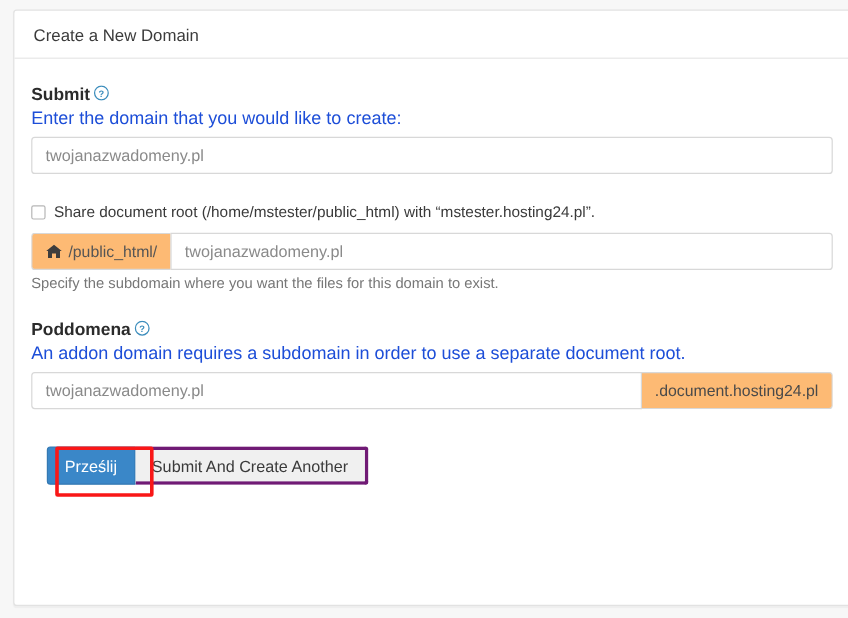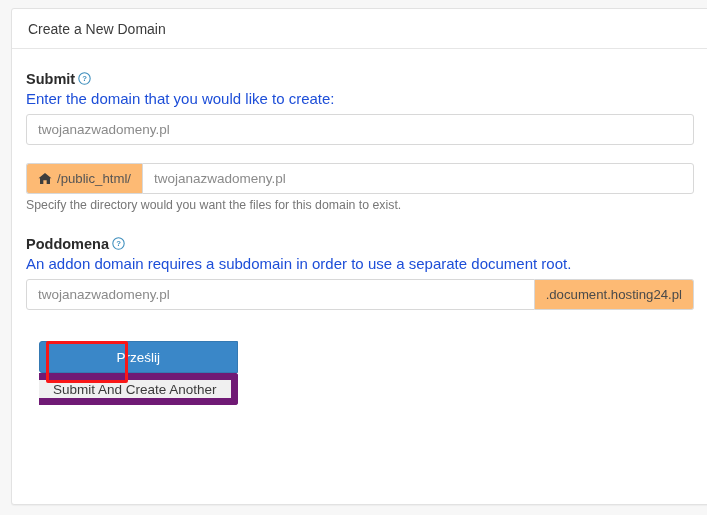--- a/index.html
+++ b/index.html
@@ -170,28 +170,27 @@
     position: relative;
     margin-top: 26px;
     height: 48px;
   }
 
   .btn-group {
     display: inline-flex;
     position: absolute;
     left: 13px;
     top: 5px;
-    flex-direction: column;
   }
   .btn {
     font-family: "Liberation Sans", sans-serif;
     font-size: 13.5px;
     height: 32px;
     padding: 0 14px;
-    border: 7px solid #701a75;
+    border: 3px solid #701a75;
     background: #f0f0f0;
     color: #3a3a3a;
     cursor: pointer;
     box-sizing: border-box;
     outline: none;
   }
   .btn-primary {
     background: #3a87c8;
     border: 1px solid #3479b3;
     color: #ffffff;
@@ -251,34 +250,38 @@
             </svg></span>
       </div>
       <p class="help-text">Enter the domain that you would like to create:</p>
       <input class="txt-input" type="text" placeholder="twojanazwadomeny.pl" style="">
     </div>
 
     <div class="section-gap"></div>
 
     <div>
 
+      <div class="checkbox-row">
+        <input class="cbx" type="checkbox" style="">
+        <span class="checkbox-label">Share document root (/home/mstester/public_html) with “mstester.hosting24.pl”.</span>
+      </div>
 
       <div class="input-group">
         <span class="addon addon-left">
           <span class="home-icon">
               <svg viewBox="0 0 16 14" width="14" height="13">
                 <path d="M8 0.6 L0.6 6.6 L2.3 6.6 L2.3 13.2 L6.1 13.2 L6.1 9.0 L9.9 9.0 L9.9 13.2 L13.7 13.2 L13.7 6.6 L15.4 6.6 Z" fill="#3d3d3d"></path>
               </svg>
             </span>
           <span>/public_html/</span>
         </span>
         <input class="grp-input with-left" type="text" placeholder="twojanazwadomeny.pl" style="">
       </div>
 
-      <p class="hint-text">Specify the directory would you want the files for this domain to exist.</p>
+      <p class="hint-text">Specify the subdomain where you want the files for this domain to exist.</p>
     </div>
 
     <div class="section-gap"></div>
 
     <div>
       <div class="form-label">
         <span>Poddomena</span><span class="help-icon"><svg viewBox="0 0 16 16" width="13" height="13">
               <circle cx="8" cy="8" r="7" fill="none" stroke="#3c8dbc" stroke-width="1.3"></circle>
               <text x="8" y="11.6" font-size="9.5" font-family="Liberation Sans, sans-serif" fill="#3c8dbc" text-anchor="middle">?</text>
             </svg></span>

